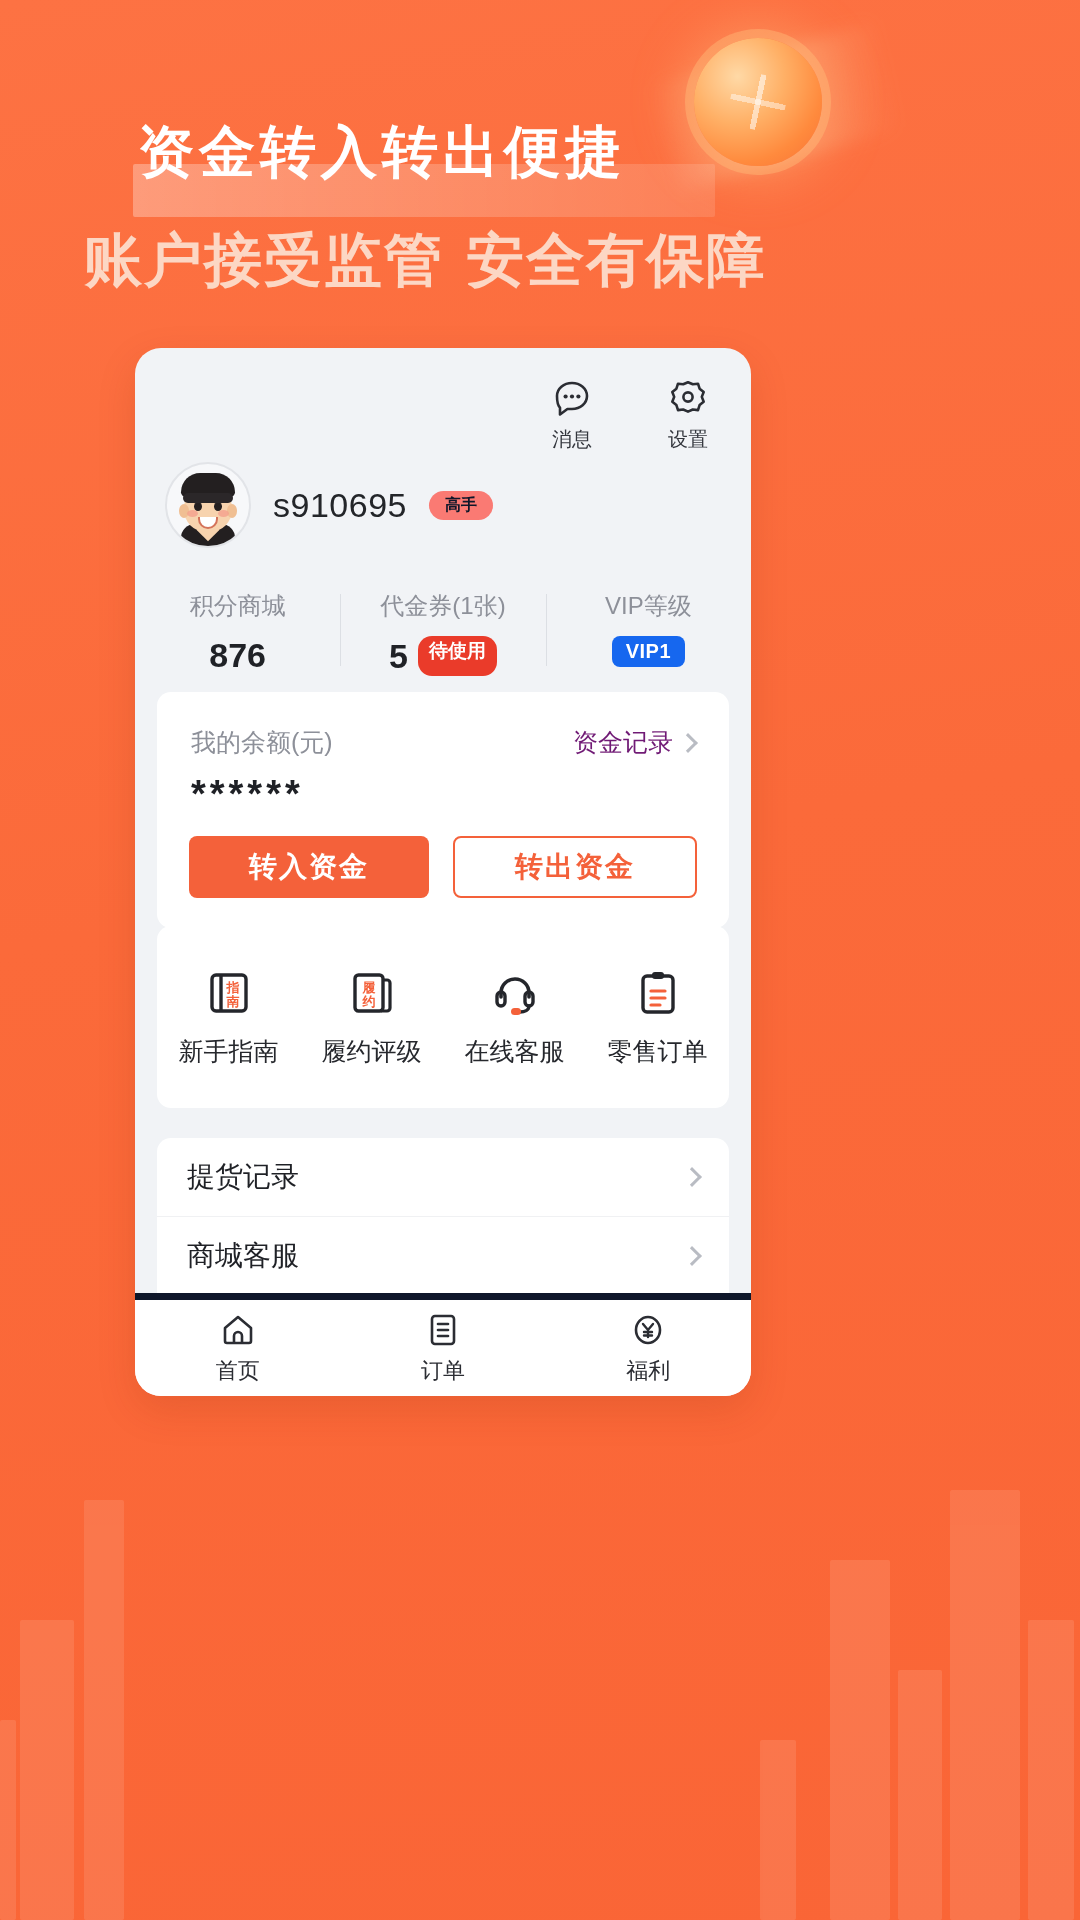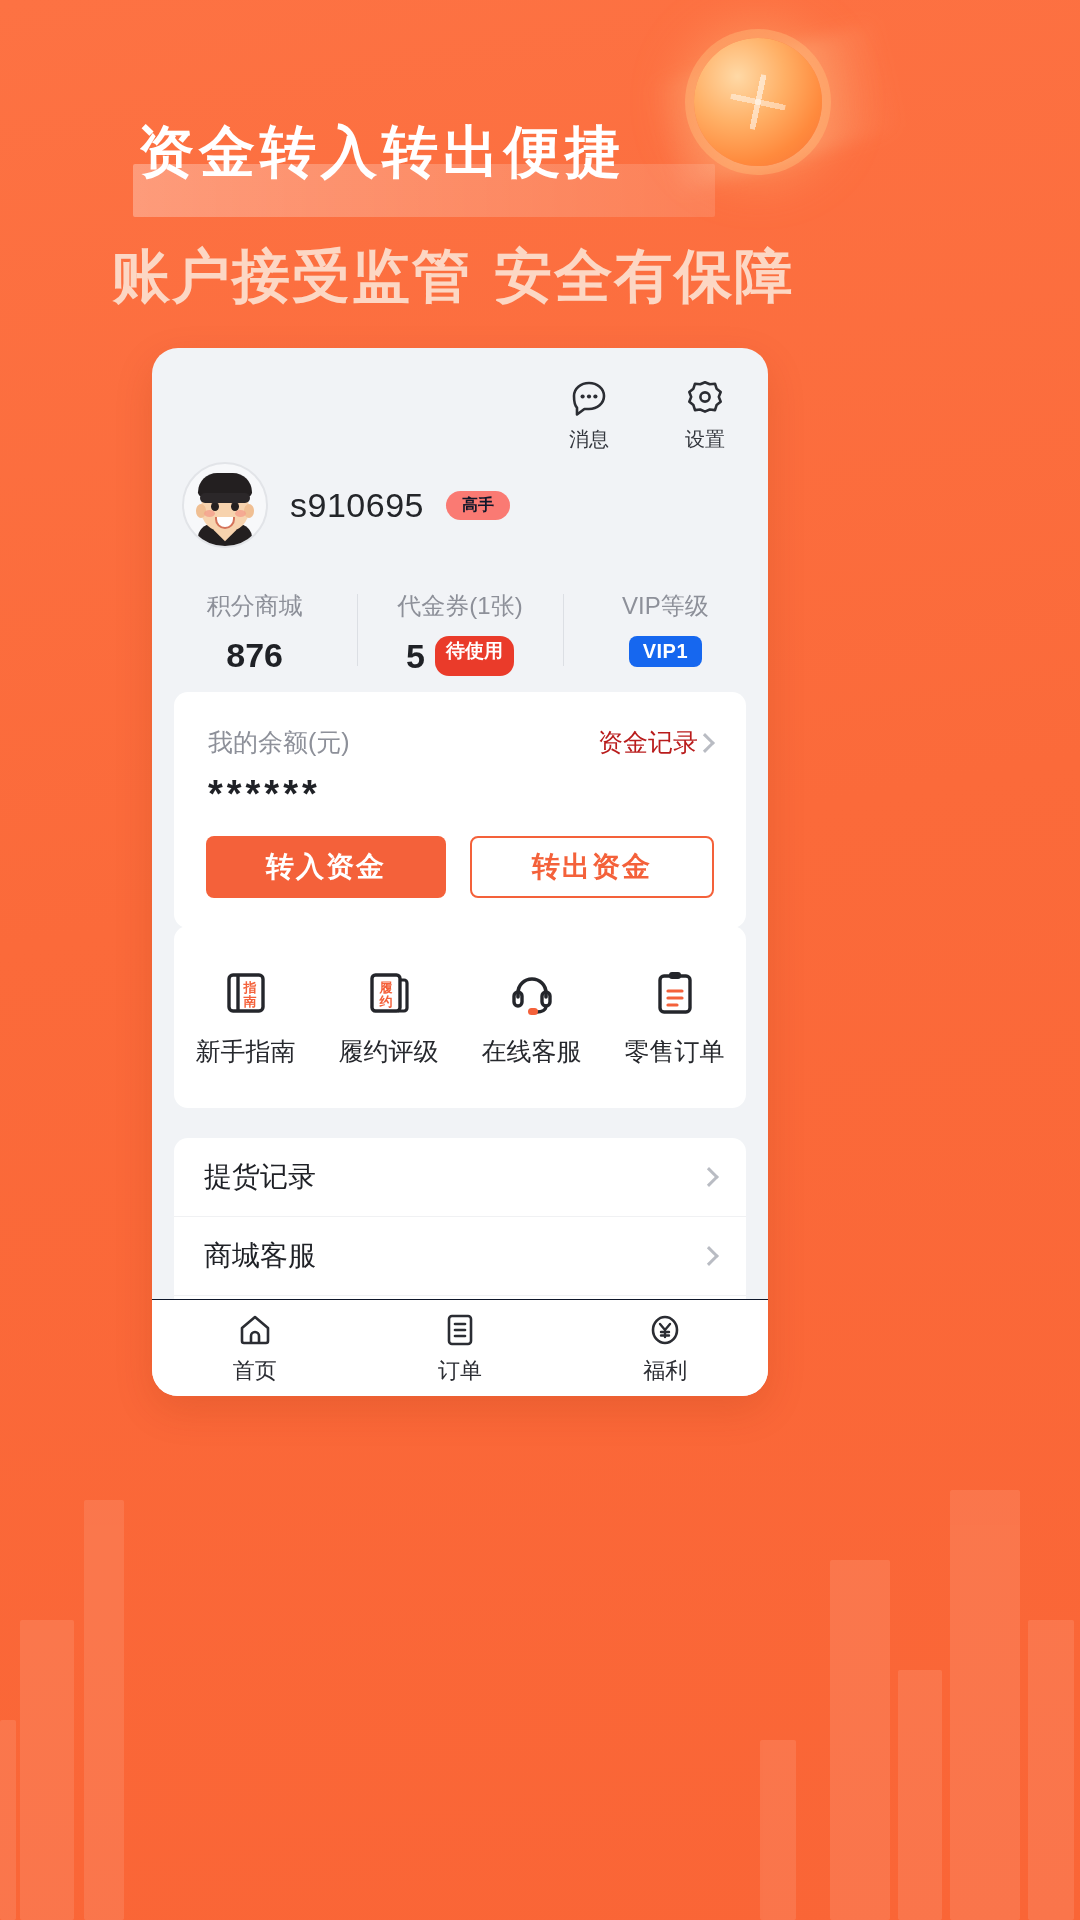--- a/index.html
+++ b/index.html
@@ -48,28 +48,28 @@
     background:linear-gradient(90deg,rgba(255,255,255,.30),rgba(255,255,255,.12));
     border-radius:2px;
   }
   .hero-title{
     position:relative;
     font-size:56px;line-height:96px;font-weight:bold;color:#ffffff;
     letter-spacing:5px;text-align:left;padding-left:138px;
     font-family:"DejaVu Sans","Liberation Sans",sans-serif;
   }
   .hero-sub{
-    margin-top:40px;text-align:left;padding-left:112px;
+    margin-top:24px;text-align:left;padding-left:84px;
     font-size:58px;line-height:72px;font-weight:bold;color:#fcd7c4;letter-spacing:2px;
     font-family:"DejaVu Sans","Liberation Sans",sans-serif;
   }
 
   
   .phone{
-    position:absolute;left:152px;top:348px;width:616px;height:1048px;
+    position:absolute;left:135px;top:348px;width:616px;height:1048px;
     background:#f1f3f6;border-radius:26px;overflow:hidden;
     box-shadow:0 14px 38px rgba(140,45,10,.16);
   }
   .phone-inner{position:relative;width:100%;height:100%;}
 
   
   .top-icons{
     position:absolute;right:28px;top:30px;display:flex;gap:46px;
   }
   .top-icon{width:70px;display:flex;flex-direction:column;align-items:center;gap:8px;}
@@ -112,21 +112,21 @@
   .stat .cap{font-size:24px;color:#8d9099;}
   .stat .val{font-size:34px;color:#1f2126;font-weight:bold;display:flex;align-items:center;gap:10px;}
   .badge-red{background:#ea3b2a;color:#fff;font-size:19px;font-weight:bold;border-radius:14px;padding:5px 11px 16px;line-height:1;}
   .badge-vip{background:#1667ef;color:#fff;font-size:20px;font-weight:bold;border-radius:8px;padding:5px 14px 6px;line-height:1;letter-spacing:.5px;}
 
   
   .card{background:#fff;border-radius:14px;position:absolute;left:22px;width:572px;}
   .card-balance{top:344px;height:236px;padding:0;}
   .bal-top{display:flex;justify-content:space-between;align-items:center;padding:34px 34px 0;}
   .bal-lbl{font-size:25px;color:#8d9099;}
-  .bal-link{font-size:25px;color:#b91c1c;display:flex;align-items:center;gap:0;}
+  .bal-link{font-size:25px;color:#701a75;display:flex;align-items:center;gap:8px;}
   .bal-amount{font-size:38px;color:#1f2126;font-weight:bold;letter-spacing:4px;padding:14px 34px 0;}
   .bal-btns{display:flex;gap:24px;padding:20px 32px 0;}
   .btn{
     flex:1;height:62px;border-radius:8px;display:flex;align-items:center;justify-content:center;
     font-size:28px;font-weight:bold;letter-spacing:2px;box-sizing:border-box;
   }
   .btn-fill{background:#f4613a;color:#fff;}
   .btn-out{background:#fff;color:#f4613a;border:2px solid #f4613a;}
 
   
@@ -141,21 +141,21 @@
     padding:0 30px;border-bottom:1px solid #f0f1f3;
   }
   .row:last-child{border-bottom:none;}
   .row .rl{font-size:28px;color:#1f2126;}
   .row .rr{font-size:25px;color:#8d9099;display:flex;align-items:center;gap:12px;}
   .chev{display:inline-block;width:11px;height:11px;border-right:3px solid #b9bcc3;border-bottom:3px solid #b9bcc3;transform:rotate(-45deg);}
 
   
   .tabbar{
     position:absolute;left:0;bottom:0;width:616px;height:96px;background:#fff;
-    display:flex;align-items:center;border-top:1px solid #0f172a;
+    display:flex;align-items:center;border-top:7px solid #0f172a;
   }
   .tab{flex:1;display:flex;flex-direction:column;align-items:center;gap:7px;}
   .tab .lbl{font-size:22px;color:#2b2d33;}
   .tab.active .lbl{color:#2b2d33;}
 </style>
 </head>
 <body>
 
 <div class="bg">
   <div class="bg-bars">

